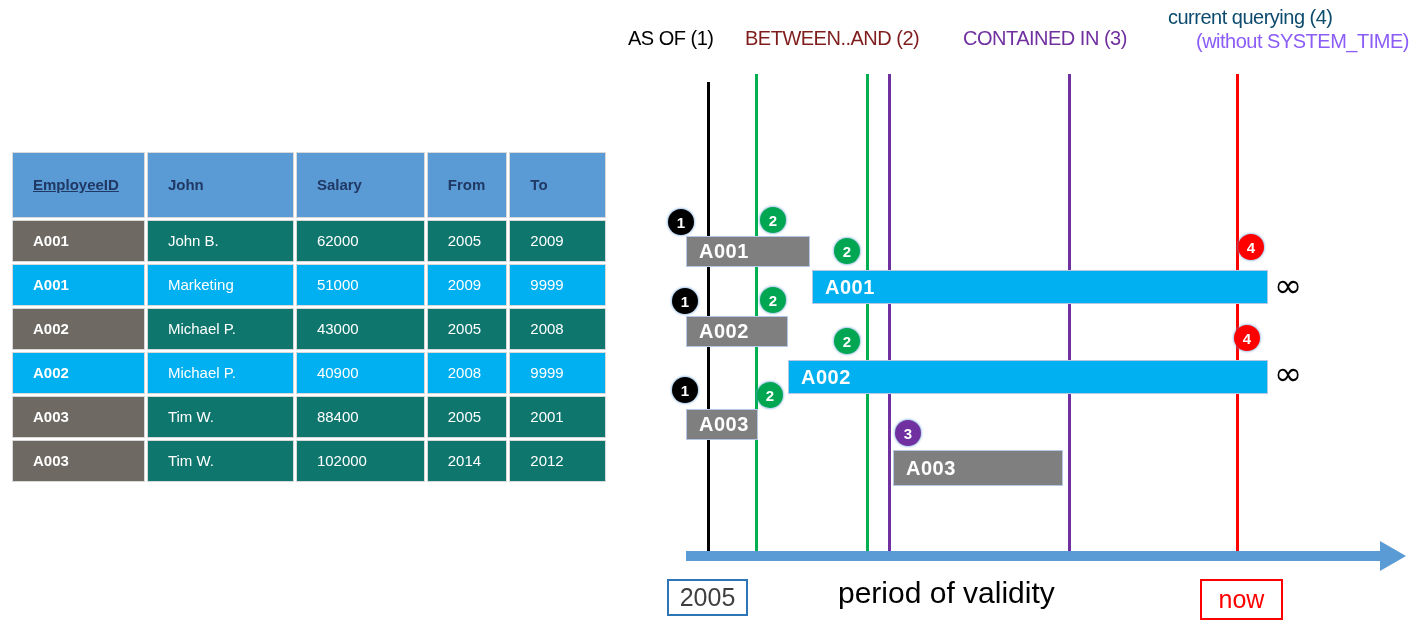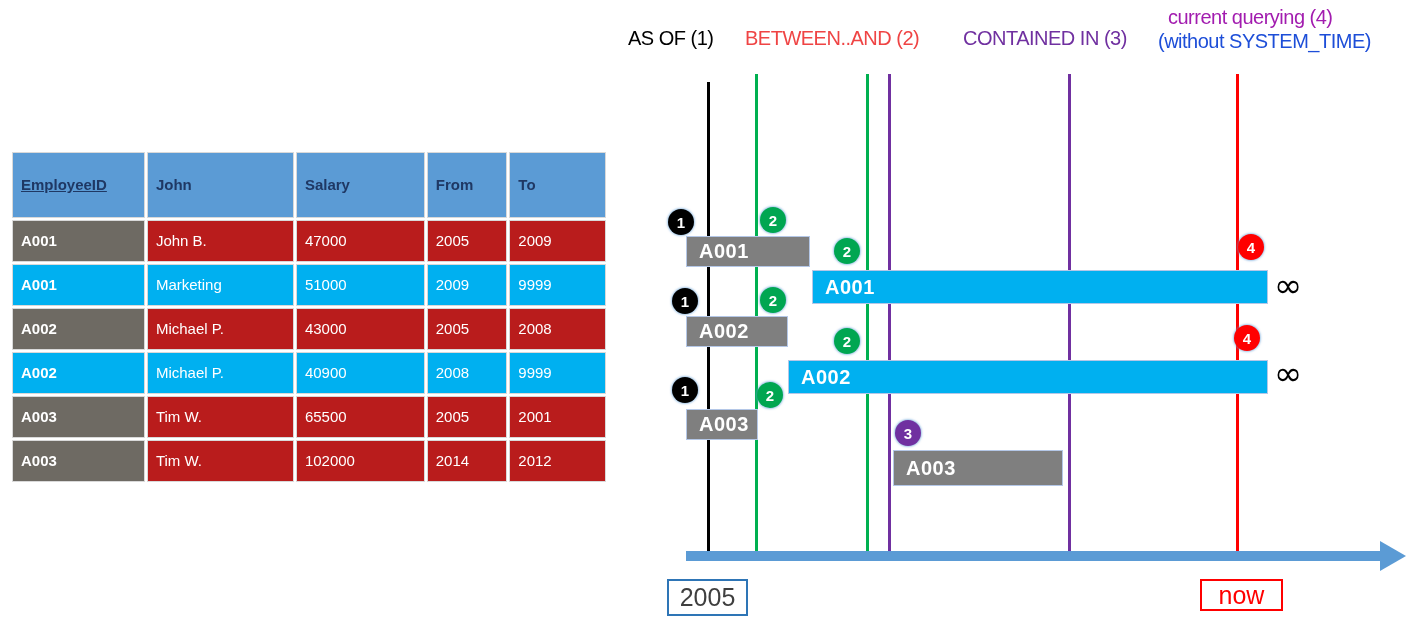--- a/index.html
+++ b/index.html
@@ -9,31 +9,31 @@
     background:#ffffff;
     font-family:"Liberation Sans","DejaVu Sans",sans-serif;
   }
   
   #emp-table{
     position:absolute;left:10px;top:150px;width:598px;
     border-collapse:separate;border-spacing:2px;
     table-layout:fixed;
   }
   #emp-table th, #emp-table td{
-    padding:6px 8px;font-size:15px;line-height:20px;
+    padding:6px 20px;font-size:15px;line-height:20px;
     vertical-align:middle;white-space:nowrap;
     border:1px solid #d9d9d9;
   }
   #emp-table thead th{
     background:#5B9BD5;color:#1F3864;font-weight:bold;
     height:52px;text-align:left;
   }
   #emp-table thead th.first{ text-decoration:underline; }
   #emp-table tbody tr td{ height:28px;color:#ffffff; }
-  #emp-table tbody tr.gray td{ background:#b91c1c; }
+  #emp-table tbody tr.gray td{ background:#0f766e; }
   #emp-table tbody tr.gray td.c-0{ background:#6E6A63; }
   #emp-table tbody tr.cyan td{ background:#00B0F0; }
   #emp-table tbody td.c-0{ font-weight:bold; }
   .col-0{width:132px;} .col-1{width:146px;} .col-2{width:128px;}
   .col-3{width:80px;}  .col-4{width:96px;}
 
   
   #diagram{ position:absolute;left:0;top:0;width:1428px;height:637px;
             pointer-events:none; }
   #diagram *{ pointer-events:auto; }
@@ -105,21 +105,21 @@
       <th>John</th>
       <th>Salary</th>
       <th>From</th>
       <th>To</th>
     </tr>
   </thead>
   <tbody id="emp-tbody">
       <tr class="gray">
         <td class="c-0">A001</td>
         <td class="c-1">John  B.</td>
-        <td class="c-2">47000</td>
+        <td class="c-2">62000</td>
         <td class="c-3">2005</td>
         <td class="c-4">2009</td>
       </tr>
       <tr class="cyan">
         <td class="c-0">A001</td>
         <td class="c-1">Marketing</td>
         <td class="c-2">51000</td>
         <td class="c-3">2009</td>
         <td class="c-4">9999</td>
       </tr>
@@ -133,42 +133,42 @@
       <tr class="cyan">
         <td class="c-0">A002</td>
         <td class="c-1">Michael P.</td>
         <td class="c-2">40900</td>
         <td class="c-3">2008</td>
         <td class="c-4">9999</td>
       </tr>
       <tr class="gray">
         <td class="c-0">A003</td>
         <td class="c-1">Tim W.</td>
-        <td class="c-2">65500</td>
+        <td class="c-2">88400</td>
         <td class="c-3">2005</td>
         <td class="c-4">2001</td>
       </tr>
       <tr class="gray">
         <td class="c-0">A003</td>
         <td class="c-1">Tim W.</td>
         <td class="c-2">102000</td>
         <td class="c-3">2014</td>
         <td class="c-4">2012</td>
       </tr>
     </tbody>
 </table>
 
 <div id="diagram">
 
   <div id="legend-layer">
       <div class="legend" style="left: 628px; top: 27px; color: rgb(0, 0, 0);">AS OF (1)</div>
-      <div class="legend" style="left: 745px; top: 27px; color: #ef4444;">BETWEEN..AND (2)</div>
+      <div class="legend" style="left: 745px; top: 27px; color: #7f1d1d;">BETWEEN..AND (2)</div>
       <div class="legend" style="left: 963px; top: 27px; color: rgb(112, 48, 160);">CONTAINED IN (3)</div>
-      <div class="legend" style="left: 1168px; top: 6px; color: #a21caf; text-align: right;">current querying (4)</div>
-      <div class="legend" style="left: 1158px; top: 30px; color: #1d4ed8;">(without SYSTEM_TIME)</div>
+      <div class="legend" style="left: 1168px; top: 6px; color: #0c4a6e; text-align: right;">current querying (4)</div>
+      <div class="legend" style="left: 1196px; top: 30px; color: #8b5cf6;">(without SYSTEM_TIME)</div>
     </div>
   <div id="vline-layer">
       <div class="vline" style="left: 707px; top: 82px; height: 478px; background: rgb(0, 0, 0);"></div>
       <div class="vline" style="left: 755px; top: 74px; height: 486px; background: rgb(0, 176, 80);"></div>
       <div class="vline" style="left: 866px; top: 74px; height: 486px; background: rgb(0, 176, 80);"></div>
       <div class="vline" style="left: 888px; top: 74px; height: 486px; background: rgb(112, 48, 160);"></div>
       <div class="vline" style="left: 1068px; top: 74px; height: 486px; background: rgb(112, 48, 160);"></div>
       <div class="vline" style="left: 1236px; top: 74px; height: 486px; background: rgb(255, 0, 0);"></div>
     </div>
   <div id="bar-layer">
@@ -206,14 +206,15 @@
     </div>
   <div id="infinity-layer">
       <div class="infinity" style="left: 1274px; top: 268px;">∞</div>
       <div class="infinity" style="left: 1274px; top: 356px;">∞</div>
     </div>
 
   <div class="axis-line"></div>
   <div class="axis-head"></div>
 
   <div class="tag start" style="left:667px;top:579px;width:81px;height:37px;">2005</div>
-  <div class="tag now" style="left:1200px;top:579px;width:83px;height:32px;">now</div>
+  <div class="axis-caption" style="left:838px;top:576px;">period of validity</div>
+  <div class="tag now" style="left:1200px;top:579px;width:83px;height:41px;">now</div>
 </div>
 
 </body></html>

